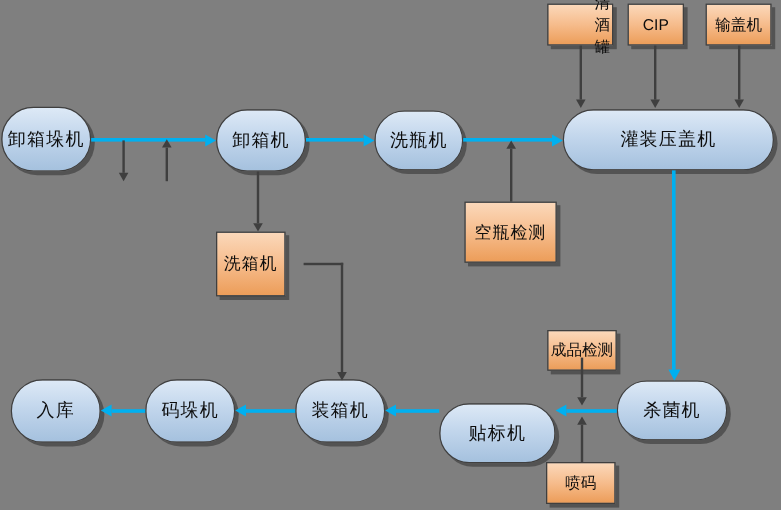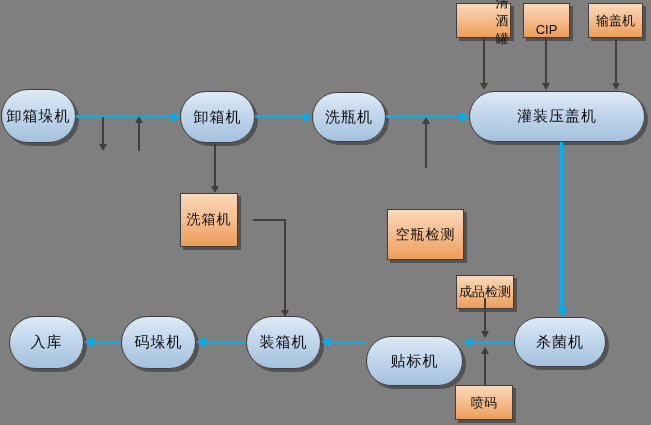--- a/index.html
+++ b/index.html
@@ -71,27 +71,27 @@
   <div class="box blue fs-lg" style="left:366px;top:336px;width:97px;height:50px;">
     <span>贴标机</span>
   </div>
   <div class="box blue fs-lg" style="left:514px;top:317px;width:92px;height:50px;">
     <span>杀菌机</span>
   </div>
 
   <div class="box orange fs-md" style="left:180px;top:193px;width:58px;height:54px;">
     <span>洗箱机</span>
   </div>
-  <div class="box orange fs-md" style="left:387px;top:168px;width:77px;height:51px;margin-top:41px;">
+  <div class="box orange fs-md" style="left:387px;top:168px;width:77px;height:51px;">
     <span>空瓶检测</span>
   </div>
   <div class="box orange fs-sm" style="left:456px;top:3px;width:55px;height:35px;padding-left:37px;">
     <span>清酒罐</span>
   </div>
-  <div class="box orange fs-sm" style="left:523px;top:3px;width:47px;height:35px;align-items:flex-end;">
+  <div class="box orange fs-sm" style="left:523px;top:3px;width:47px;height:35px;">
     <span>CIP</span>
   </div>
   <div class="box orange fs-sm" style="left:588px;top:3px;width:55px;height:35px;">
     <span>输盖机</span>
   </div>
   <div class="box orange fs-sm" style="left:456px;top:264px;width:58px;height:34px;margin-top:11px;">
     <span>成品检测</span>
   </div>
   <div class="box orange fs-sm" style="left:455px;top:385px;width:58px;height:35px;">
     <span>喷码</span>

